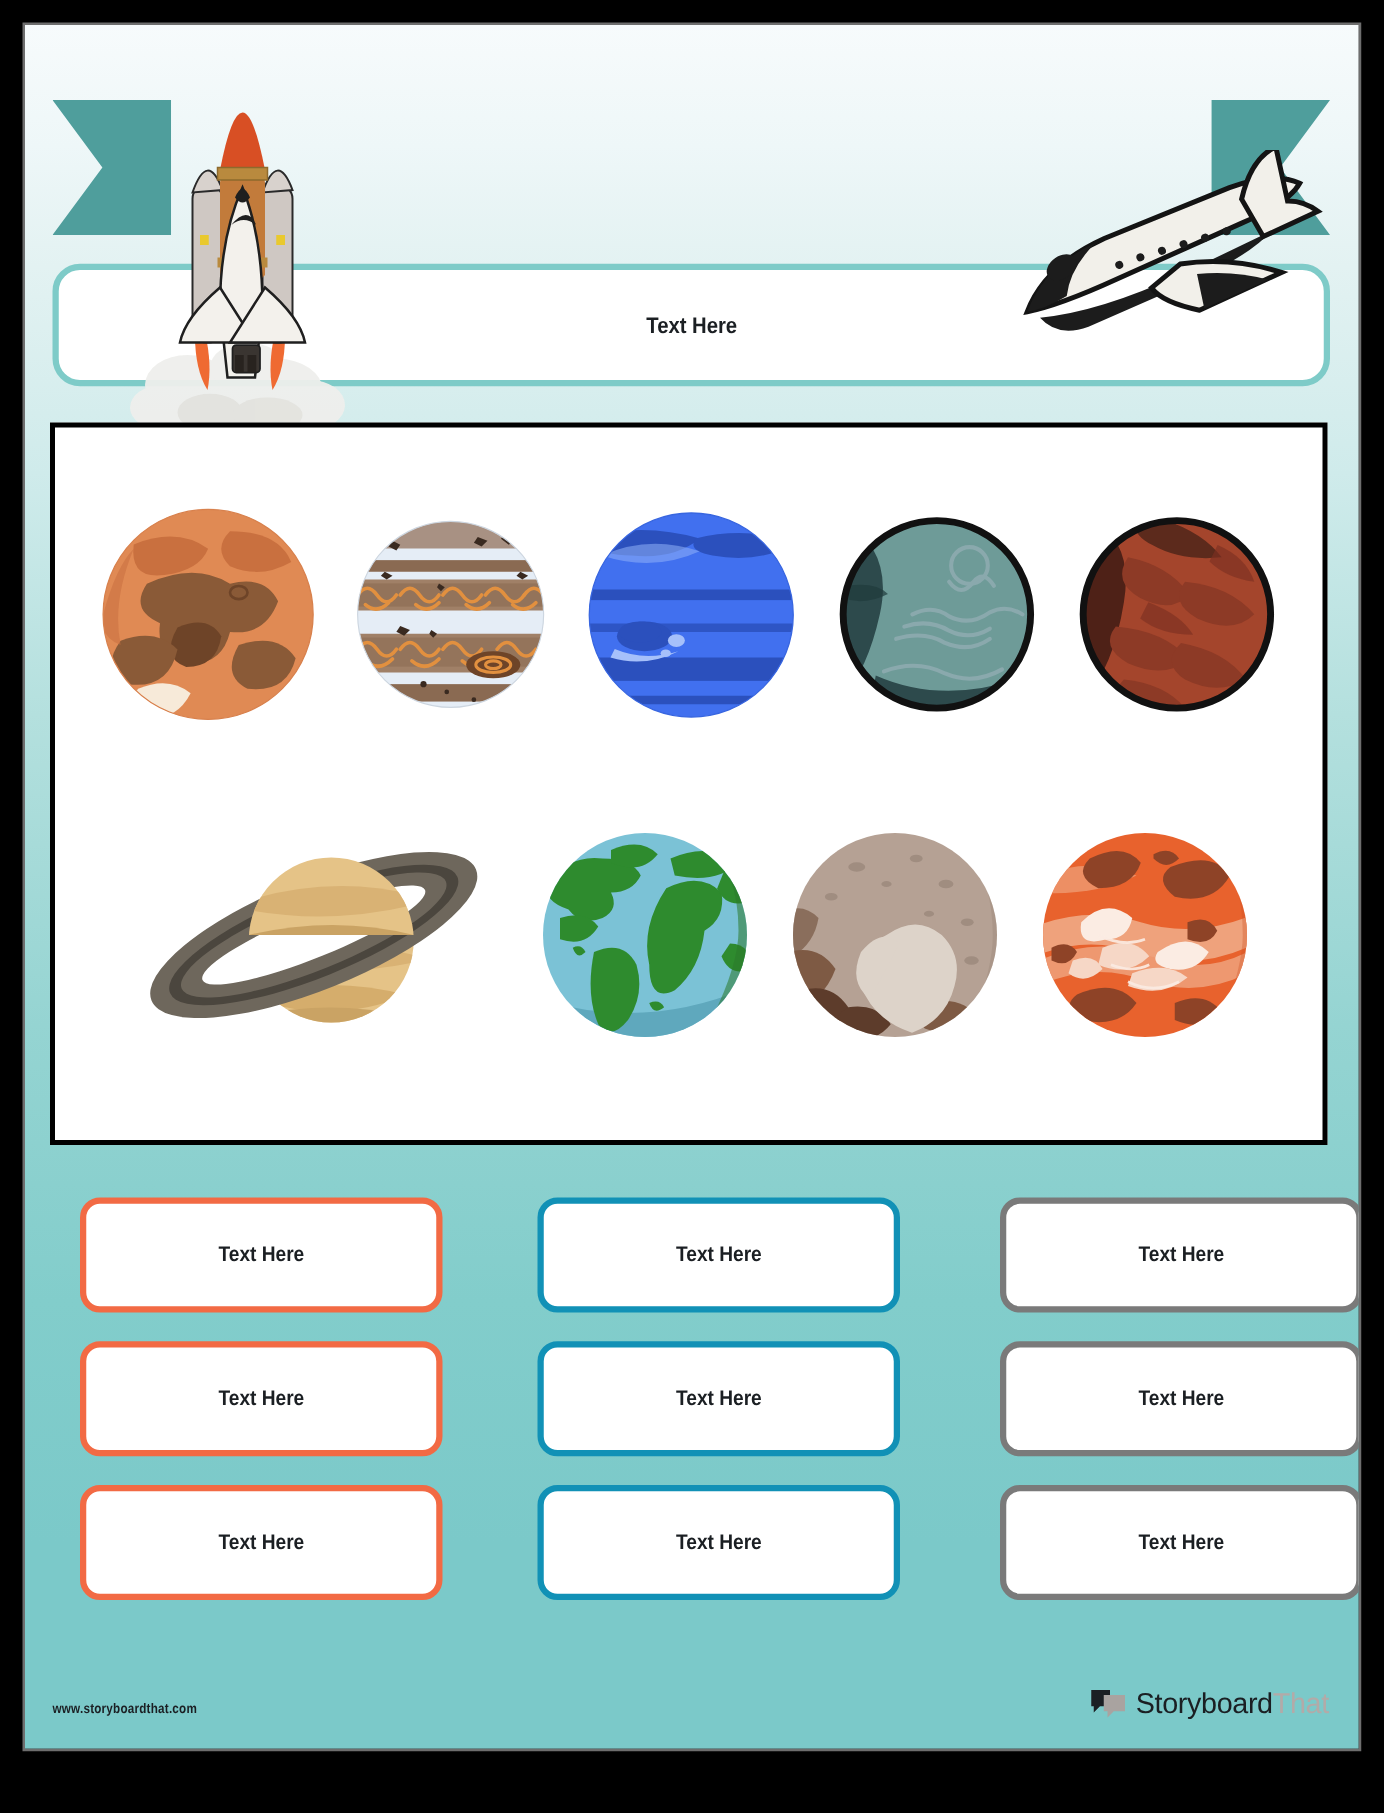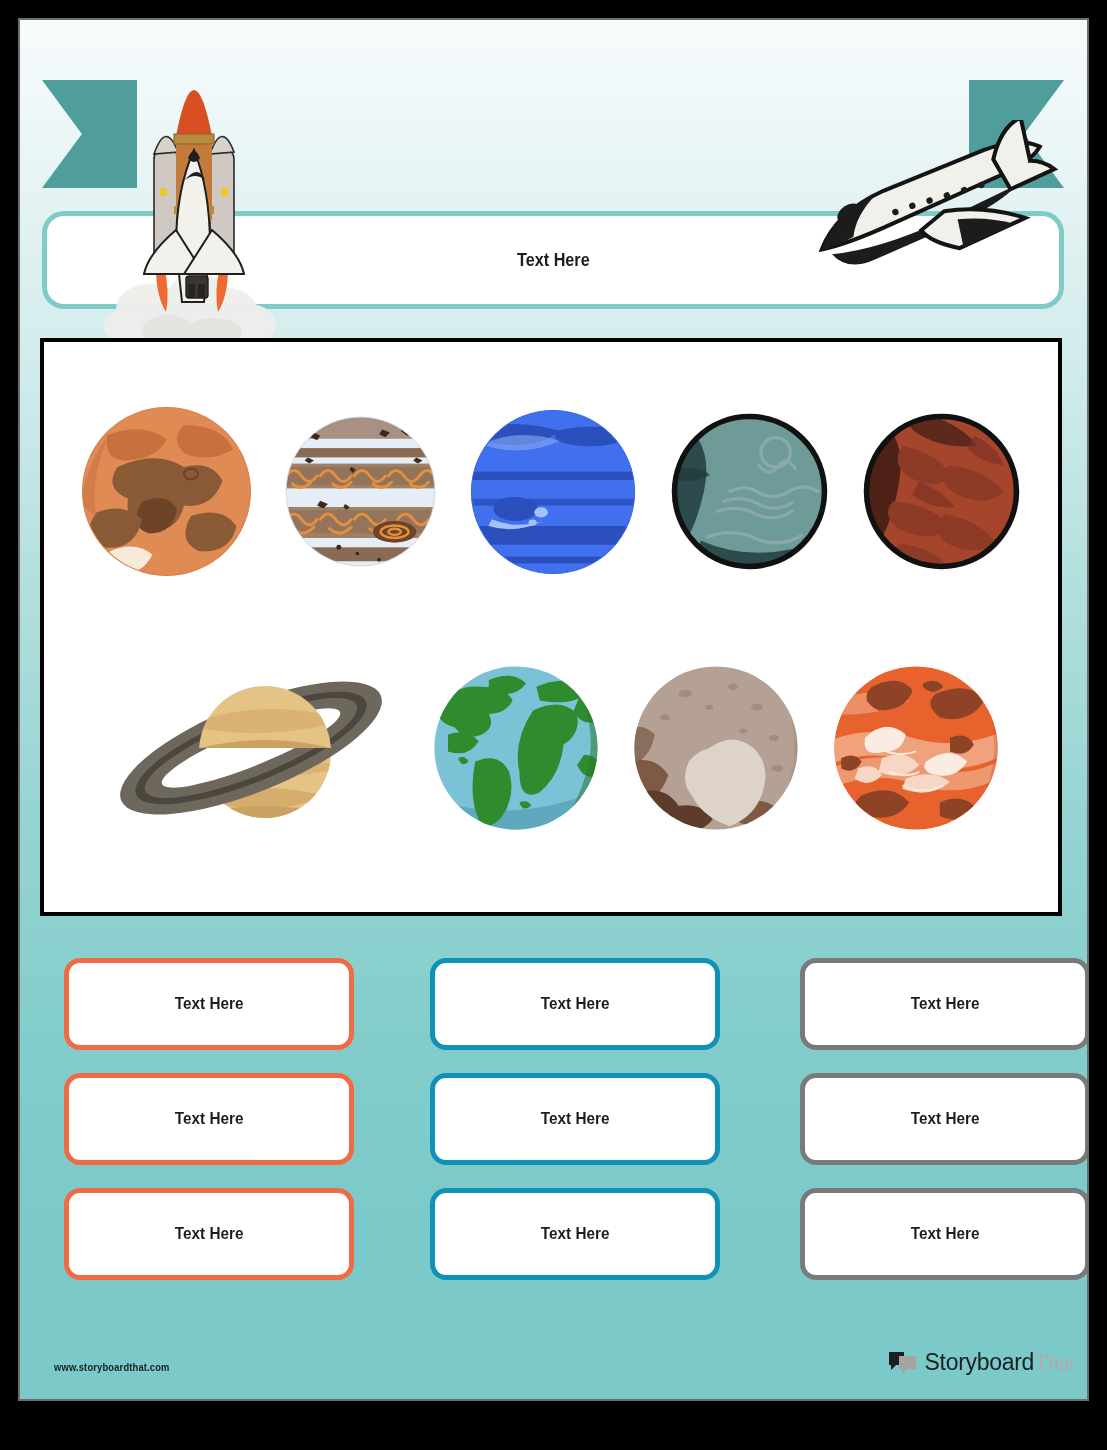--- a/index.html
+++ b/index.html
@@ -149,21 +149,21 @@
     font-family: "Liberation Sans Narrow", "Liberation Sans", sans-serif;
     transform: scaleX(0.9);
   }
   .ab-orange { border-color: #f26a44; }
   .ab-blue   { border-color: #1191b6; }
   .ab-grey   { border-color: #7a7a7a; }
 
   
   #footer {
     position: absolute;
-    left: 12px;
+    left: 0;
     bottom: 0;
     width: 100%;
     height: 64px;
     padding-left: 36px;
   }
   #footer-url {
     position: absolute;
     left: 22px;
     top: 26px;
     font-size: 11px;
@@ -181,21 +181,21 @@
     display: flex;
     align-items: center;
     gap: 7px;
   }
   #logo-word {
     font-size: 23px;
     color: #1b1f23;
     letter-spacing: -0.3px;
     font-family: "Liberation Sans", sans-serif;
   }
-  #logo-word .that { color: #b3aaa8; font-family: Liberation Serif, serif; }
+  #logo-word .that { color: #b3aaa8; }
 </style>
 </head>
 <body>
 
 <div id="page">
 
   <div id="banner-wrap">
     <div class="ribbon-tail left"></div>
     <div class="ribbon-tail right"></div>
   </div>

